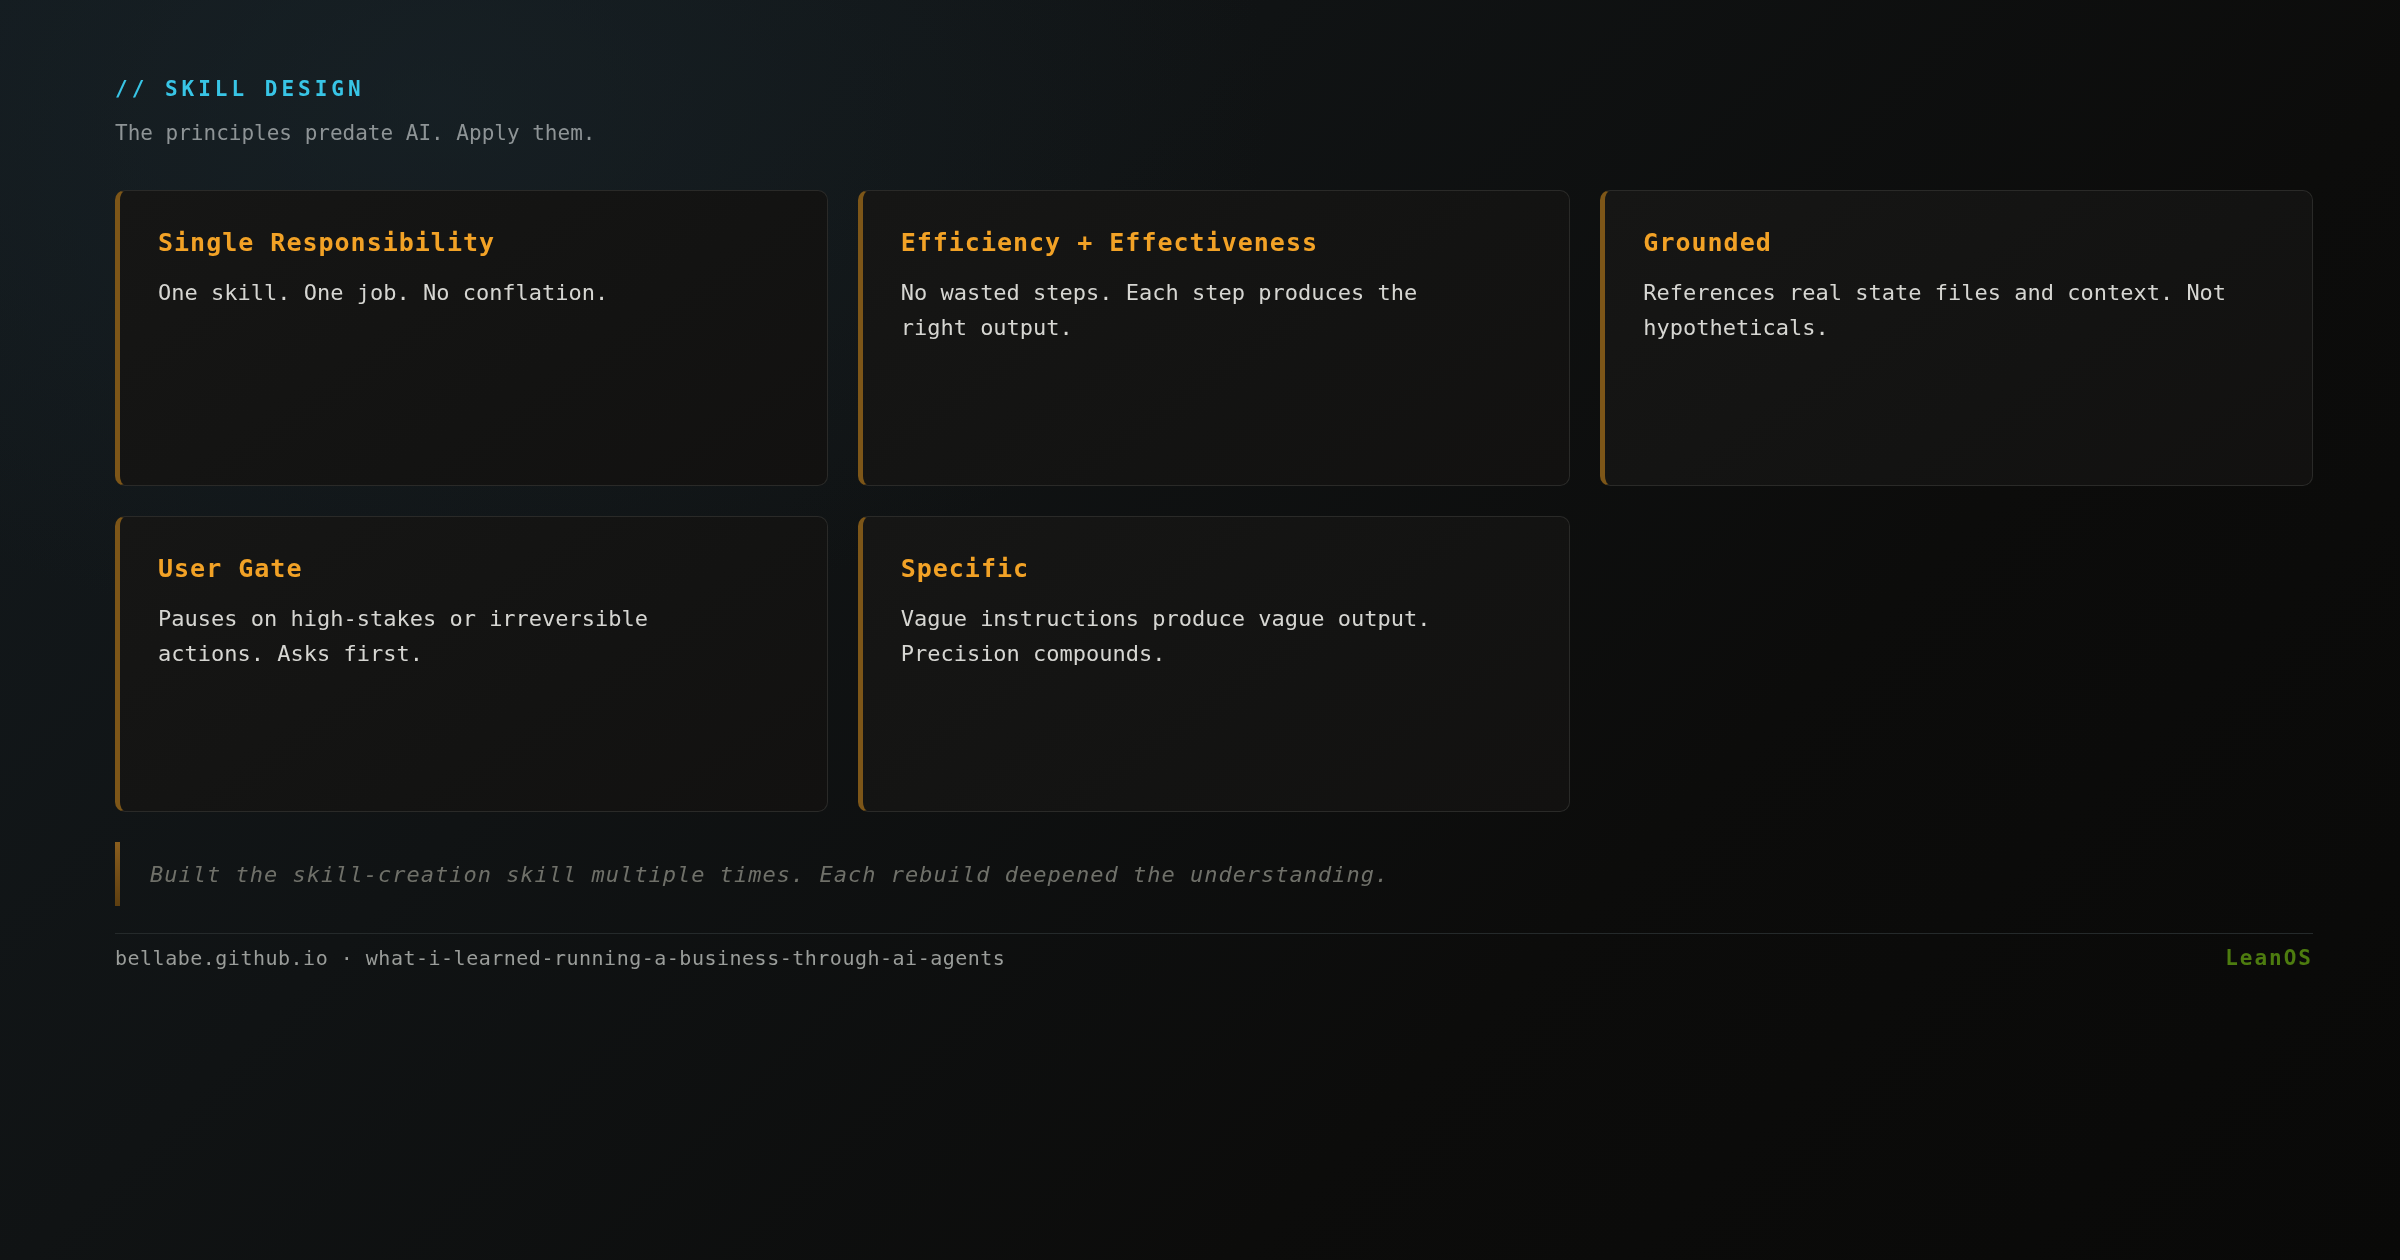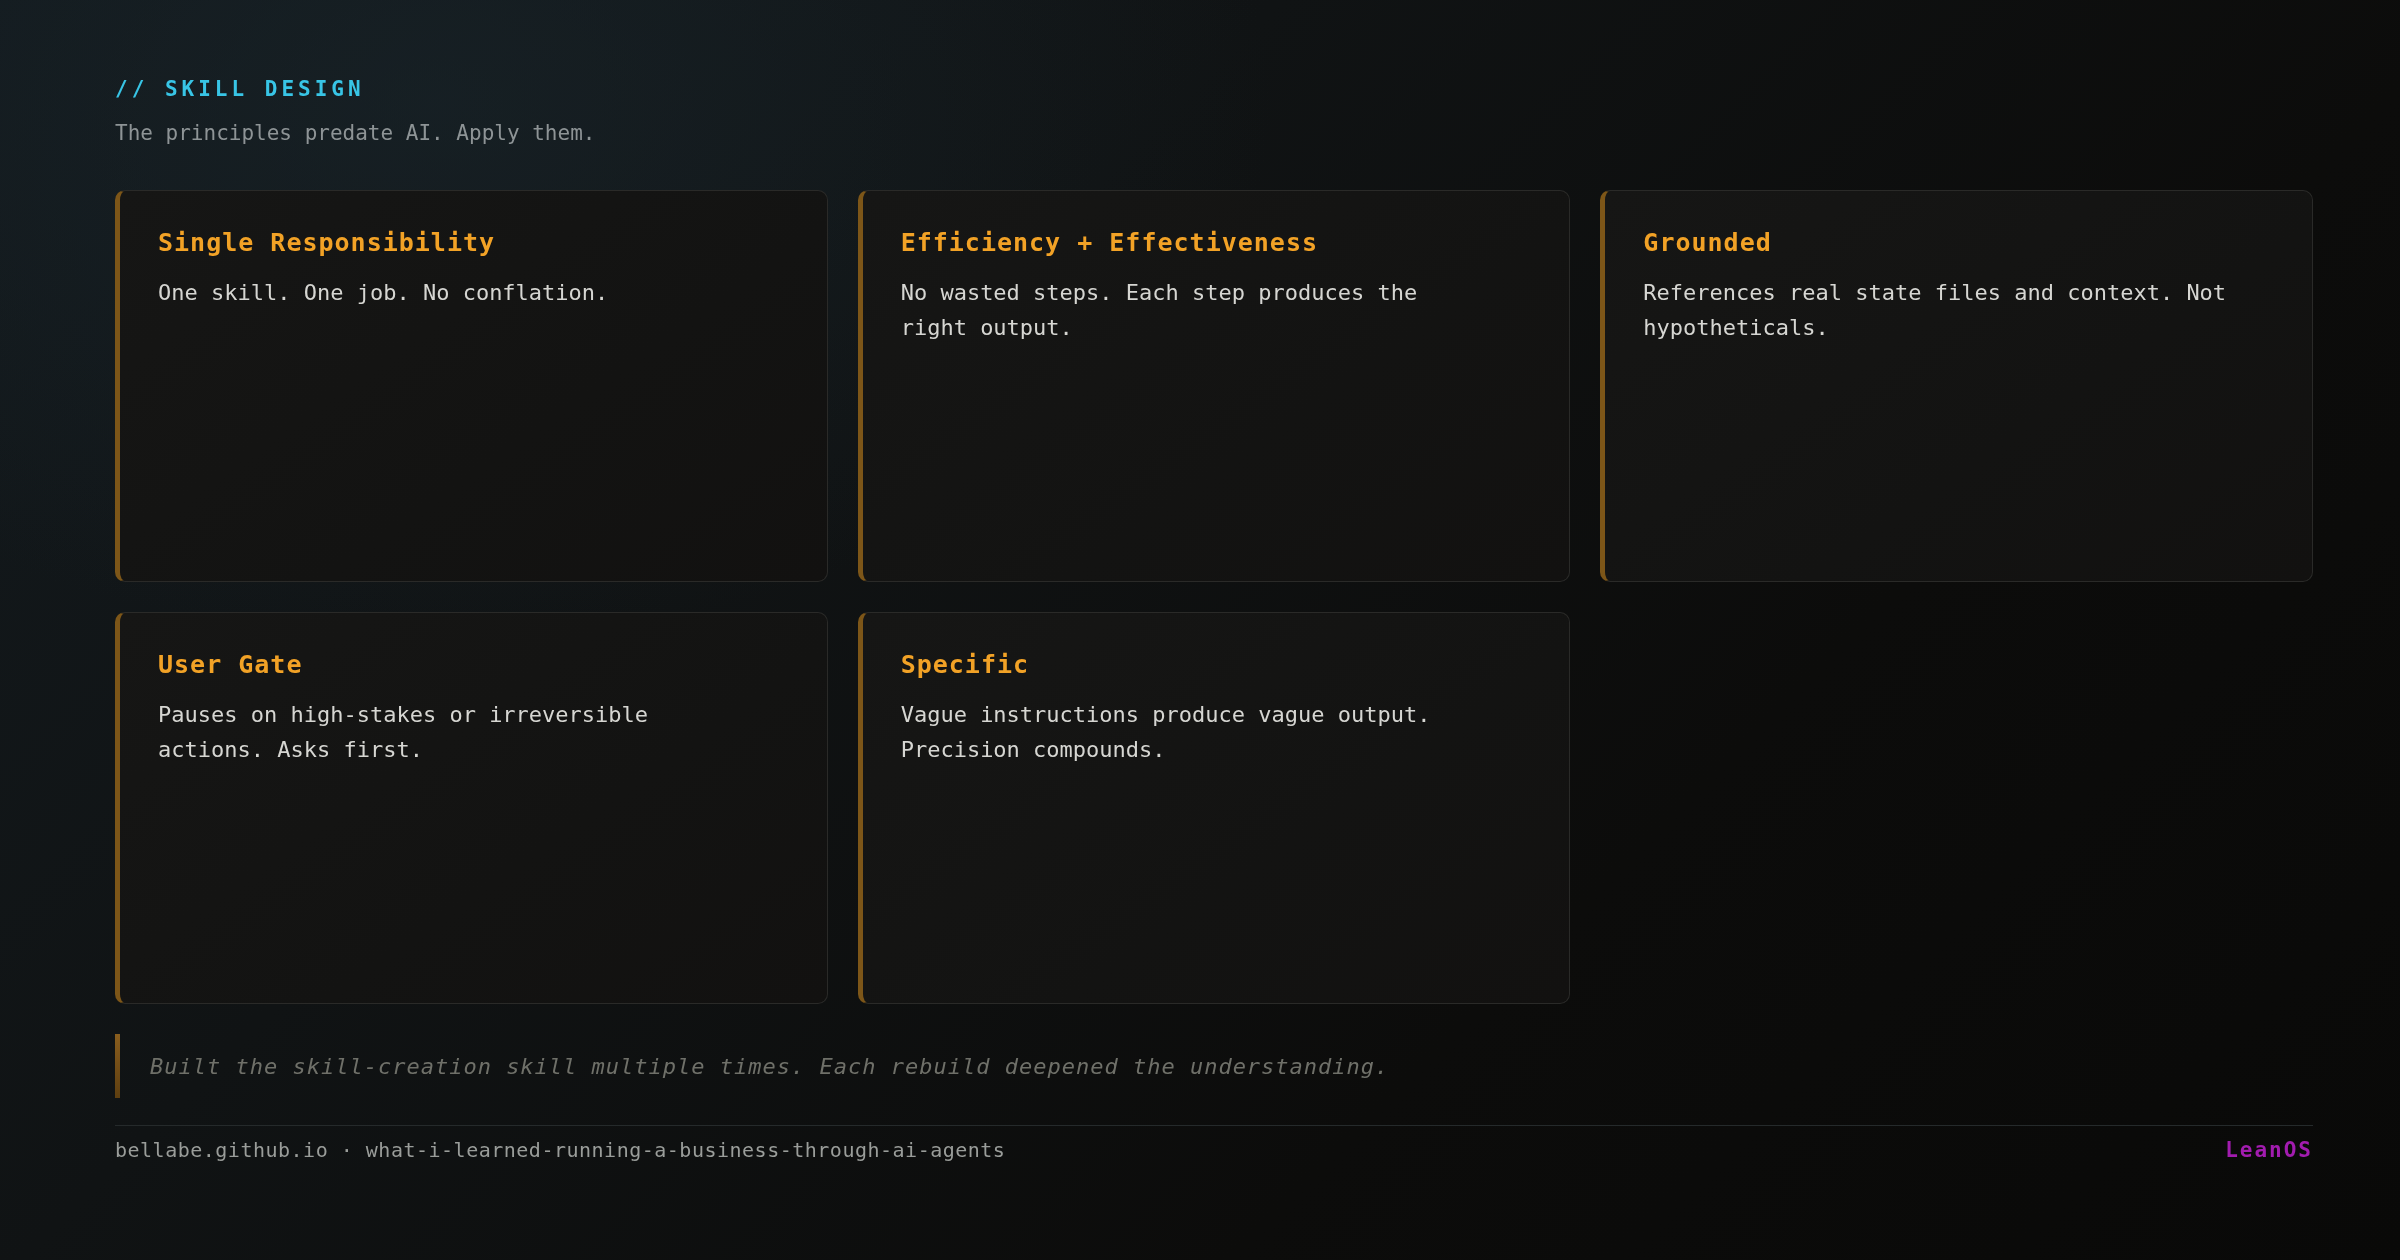--- a/index.html
+++ b/index.html
@@ -35,21 +35,21 @@
     font-size: 21px;
     line-height: 30px;
   }
   .grid {
     margin-top: 42px;
     display: grid;
     grid-template-columns: repeat(3, 1fr);
     gap: 30px;
   }
   .card {
-    height: 392px;
+    height: 296px;
     background: linear-gradient(145deg, #161615 0%, #131312 60%, #121110 100%);
     border: 1px solid #2a2a28;
     border-left: 5px solid #7d5618;
     border-radius: 10px;
     padding: 36px 40px 0 38px;
   }
   .card-title {
     color: #f2a226;
     font-size: 25px; font-weight: bold;
     letter-spacing: 1px;
@@ -87,21 +87,21 @@
     display: flex;
     justify-content: space-between;
     align-items: flex-end;
   }
   .footer-left {
     color: #9a9d9a;
     font-size: 20px;
     letter-spacing: 0.5px;
   }
   .footer-right {
-    color: #a21caf;
+    color: #4d7c0f;
     font-size: 21px; font-weight: bold;
     letter-spacing: 2px;
   }
 </style>
 </head>
 <body>
 
 <div class="slide">
 
   <div class="eyebrow">// SKILL DESIGN</div>

